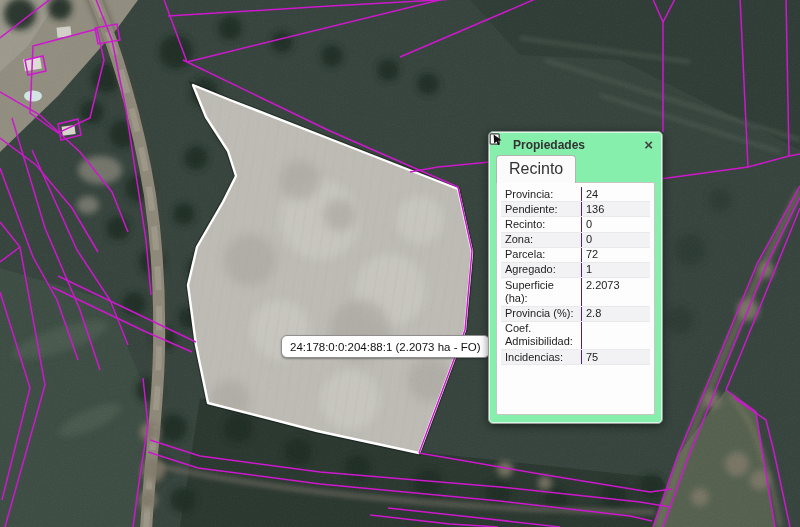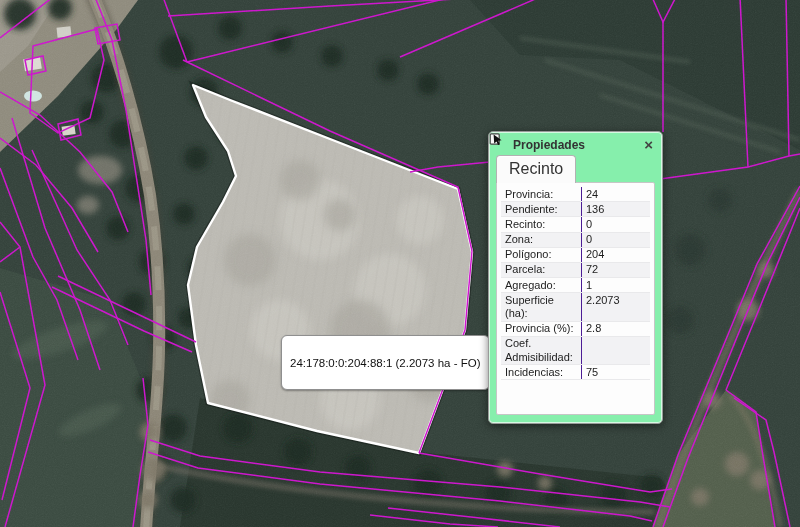--- a/index.html
+++ b/index.html
@@ -12,21 +12,21 @@
   .stage{
     position:relative;width:800px;height:527px;overflow:hidden;
     background:var(--field);
     font-family:"Liberation Sans",sans-serif;
   }
   .stage svg{position:absolute;left:0;top:0;display:block;}
   .mg path, .mg polygon{stroke:var(--magenta);fill:none;stroke-width:1.5;}
   
   .map-label{
     position:absolute;left:281px;top:335px;height:21px;
-    display:flex;align-items:center;padding:16px 8px;white-space:nowrap;
+    display:flex;align-items:center;padding:0 8px;white-space:nowrap;
     background:#ffffff;border:1px solid #8f8f8f;border-radius:6px;
     font-size:11.5px;color:#111;
     box-shadow:0 1px 2px rgba(0,0,0,.35);
   }
   
   .panel{
     position:absolute;left:488px;top:131px;width:175px;height:293px;
     background:#86efac;border:1px solid #9a9a9a;border-radius:5px;
     box-sizing:border-box;color:#222;font-size:11px;
     box-shadow:0 2px 8px rgba(0,0,0,.5), inset 0 0 0 1px rgba(255,255,255,.65);
@@ -277,24 +277,20 @@
             </tr>
           <tr>
               <td class="k">Recinto:</td>
               <td class="v">0</td>
             </tr>
           <tr>
               <td class="k">Zona:</td>
               <td class="v">0</td>
             </tr>
           <tr>
-              <td class="k">Polígono:</td>
-              <td class="v">204</td>
-            </tr>
-          <tr>
               <td class="k">Parcela:</td>
               <td class="v">72</td>
             </tr>
           <tr>
               <td class="k">Agregado:</td>
               <td class="v">1</td>
             </tr>
           <tr>
               <td class="k">Superficie (ha):</td>
               <td class="v">2.2073</td>

